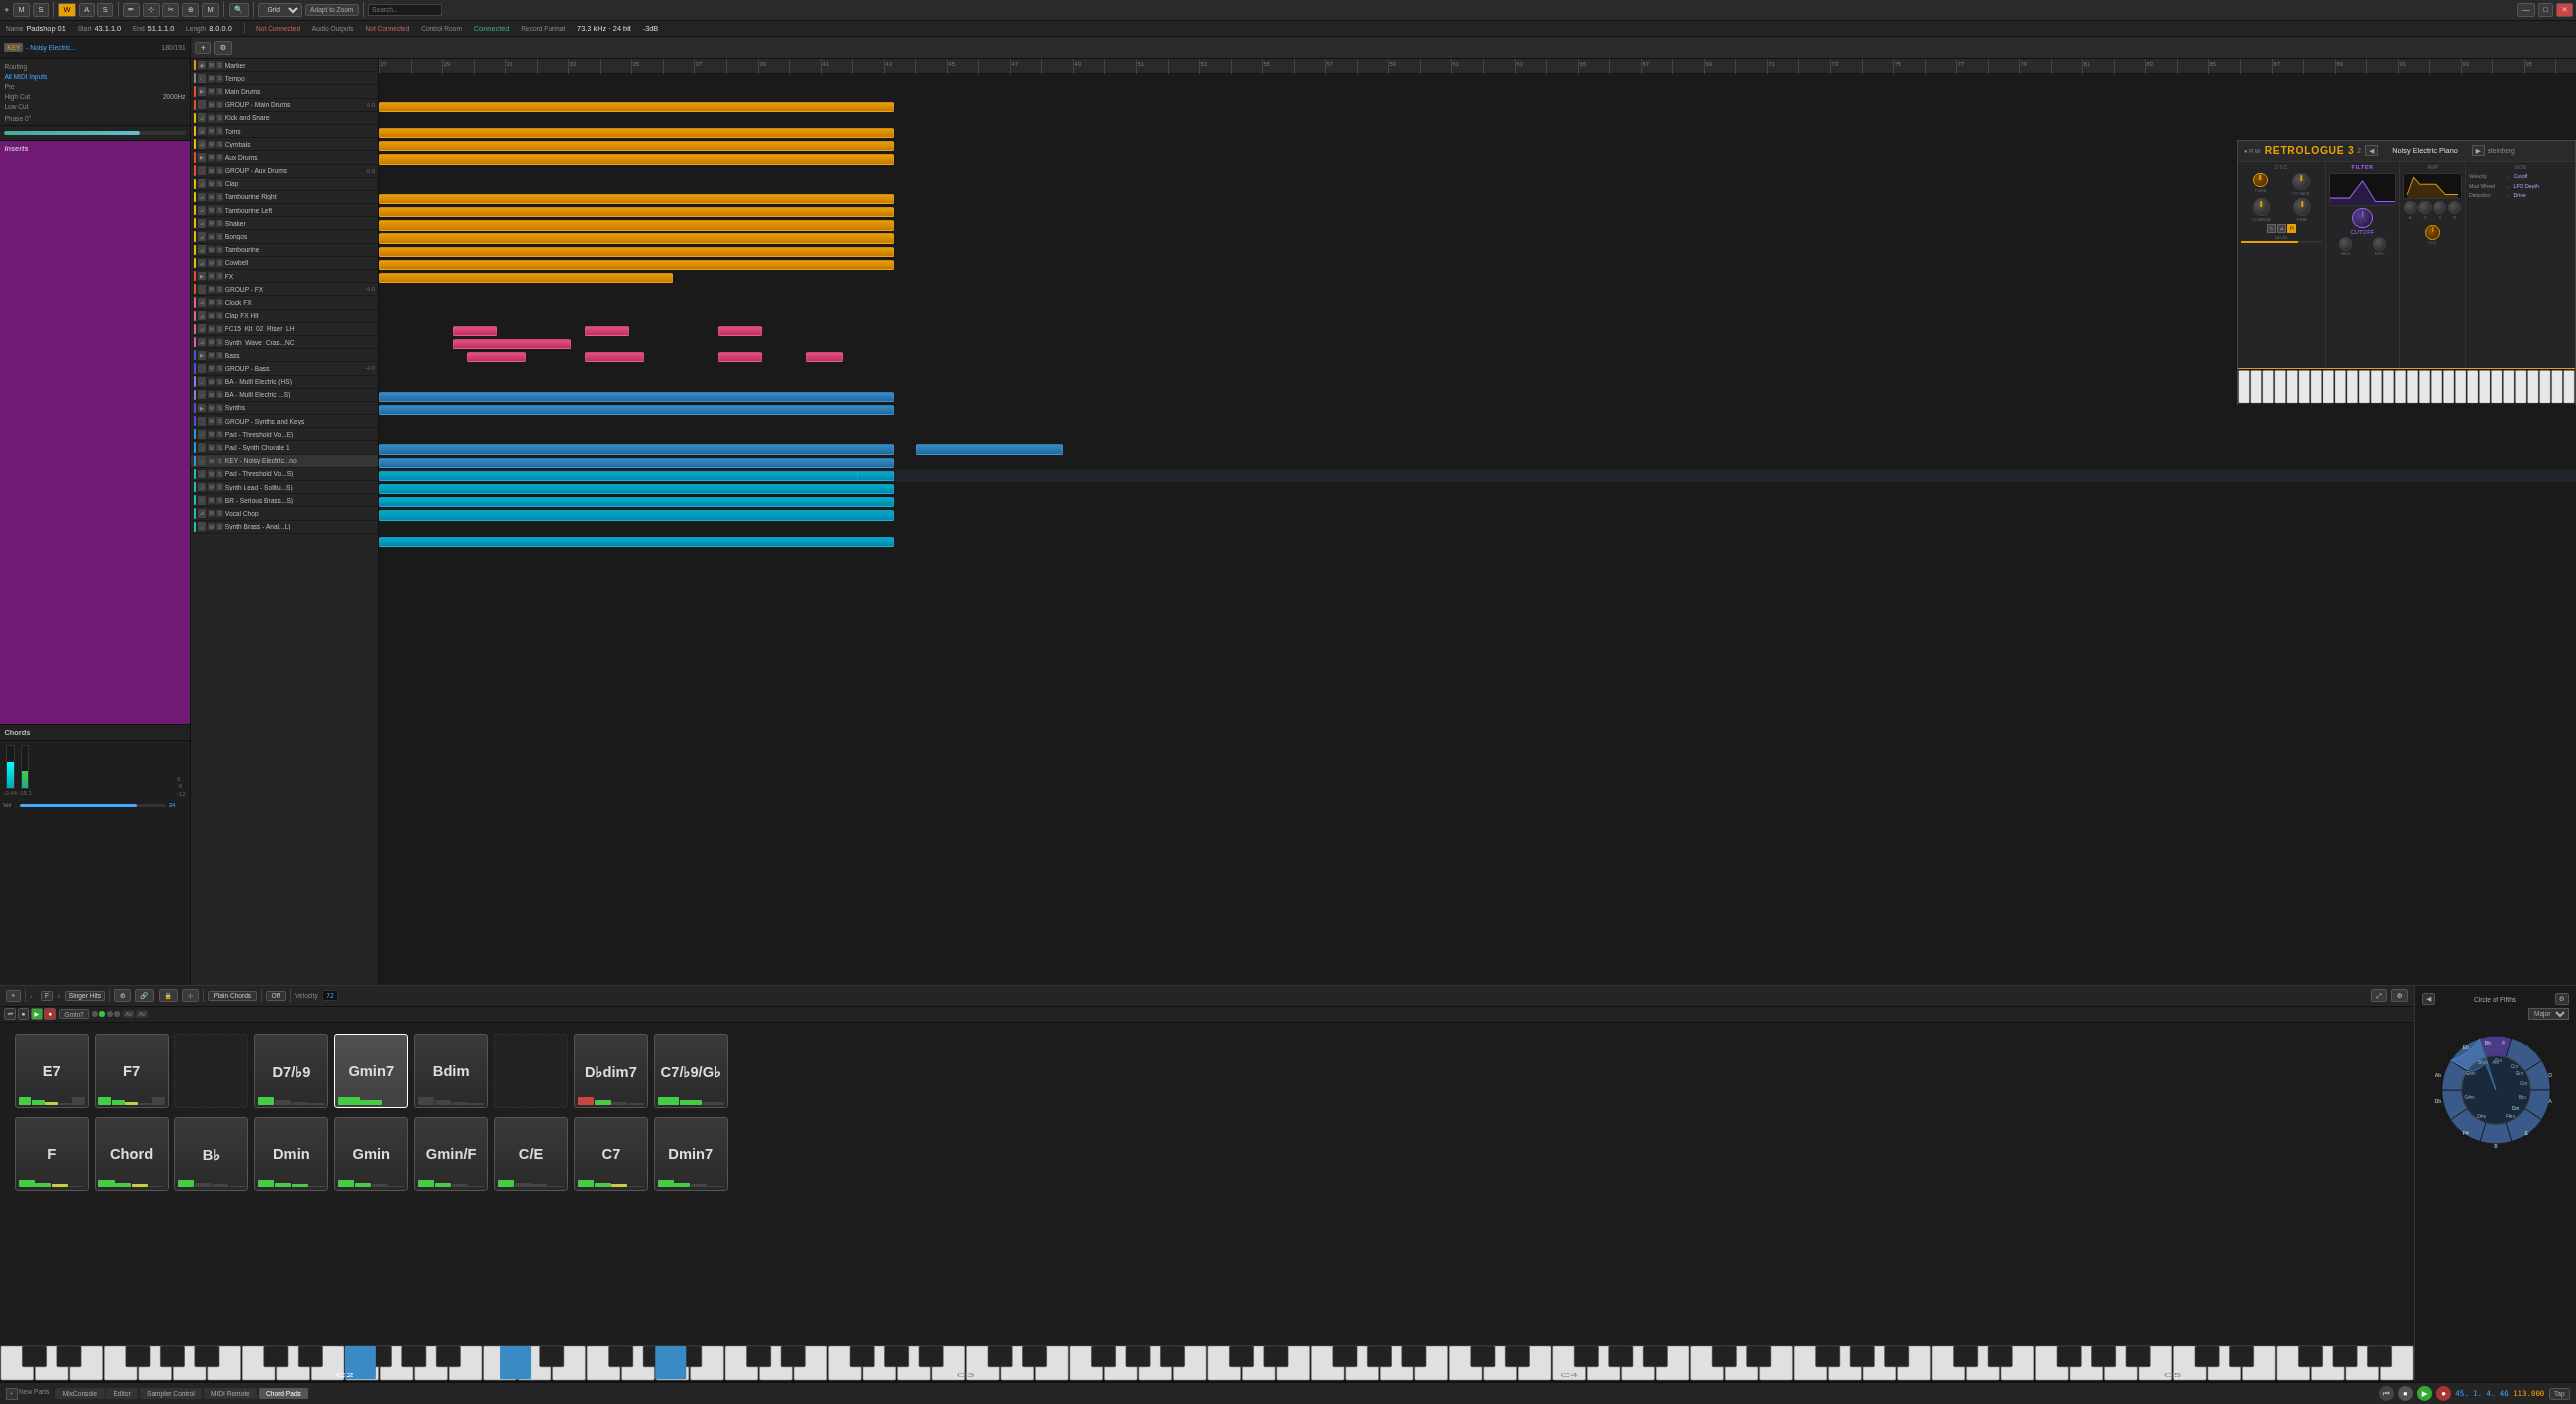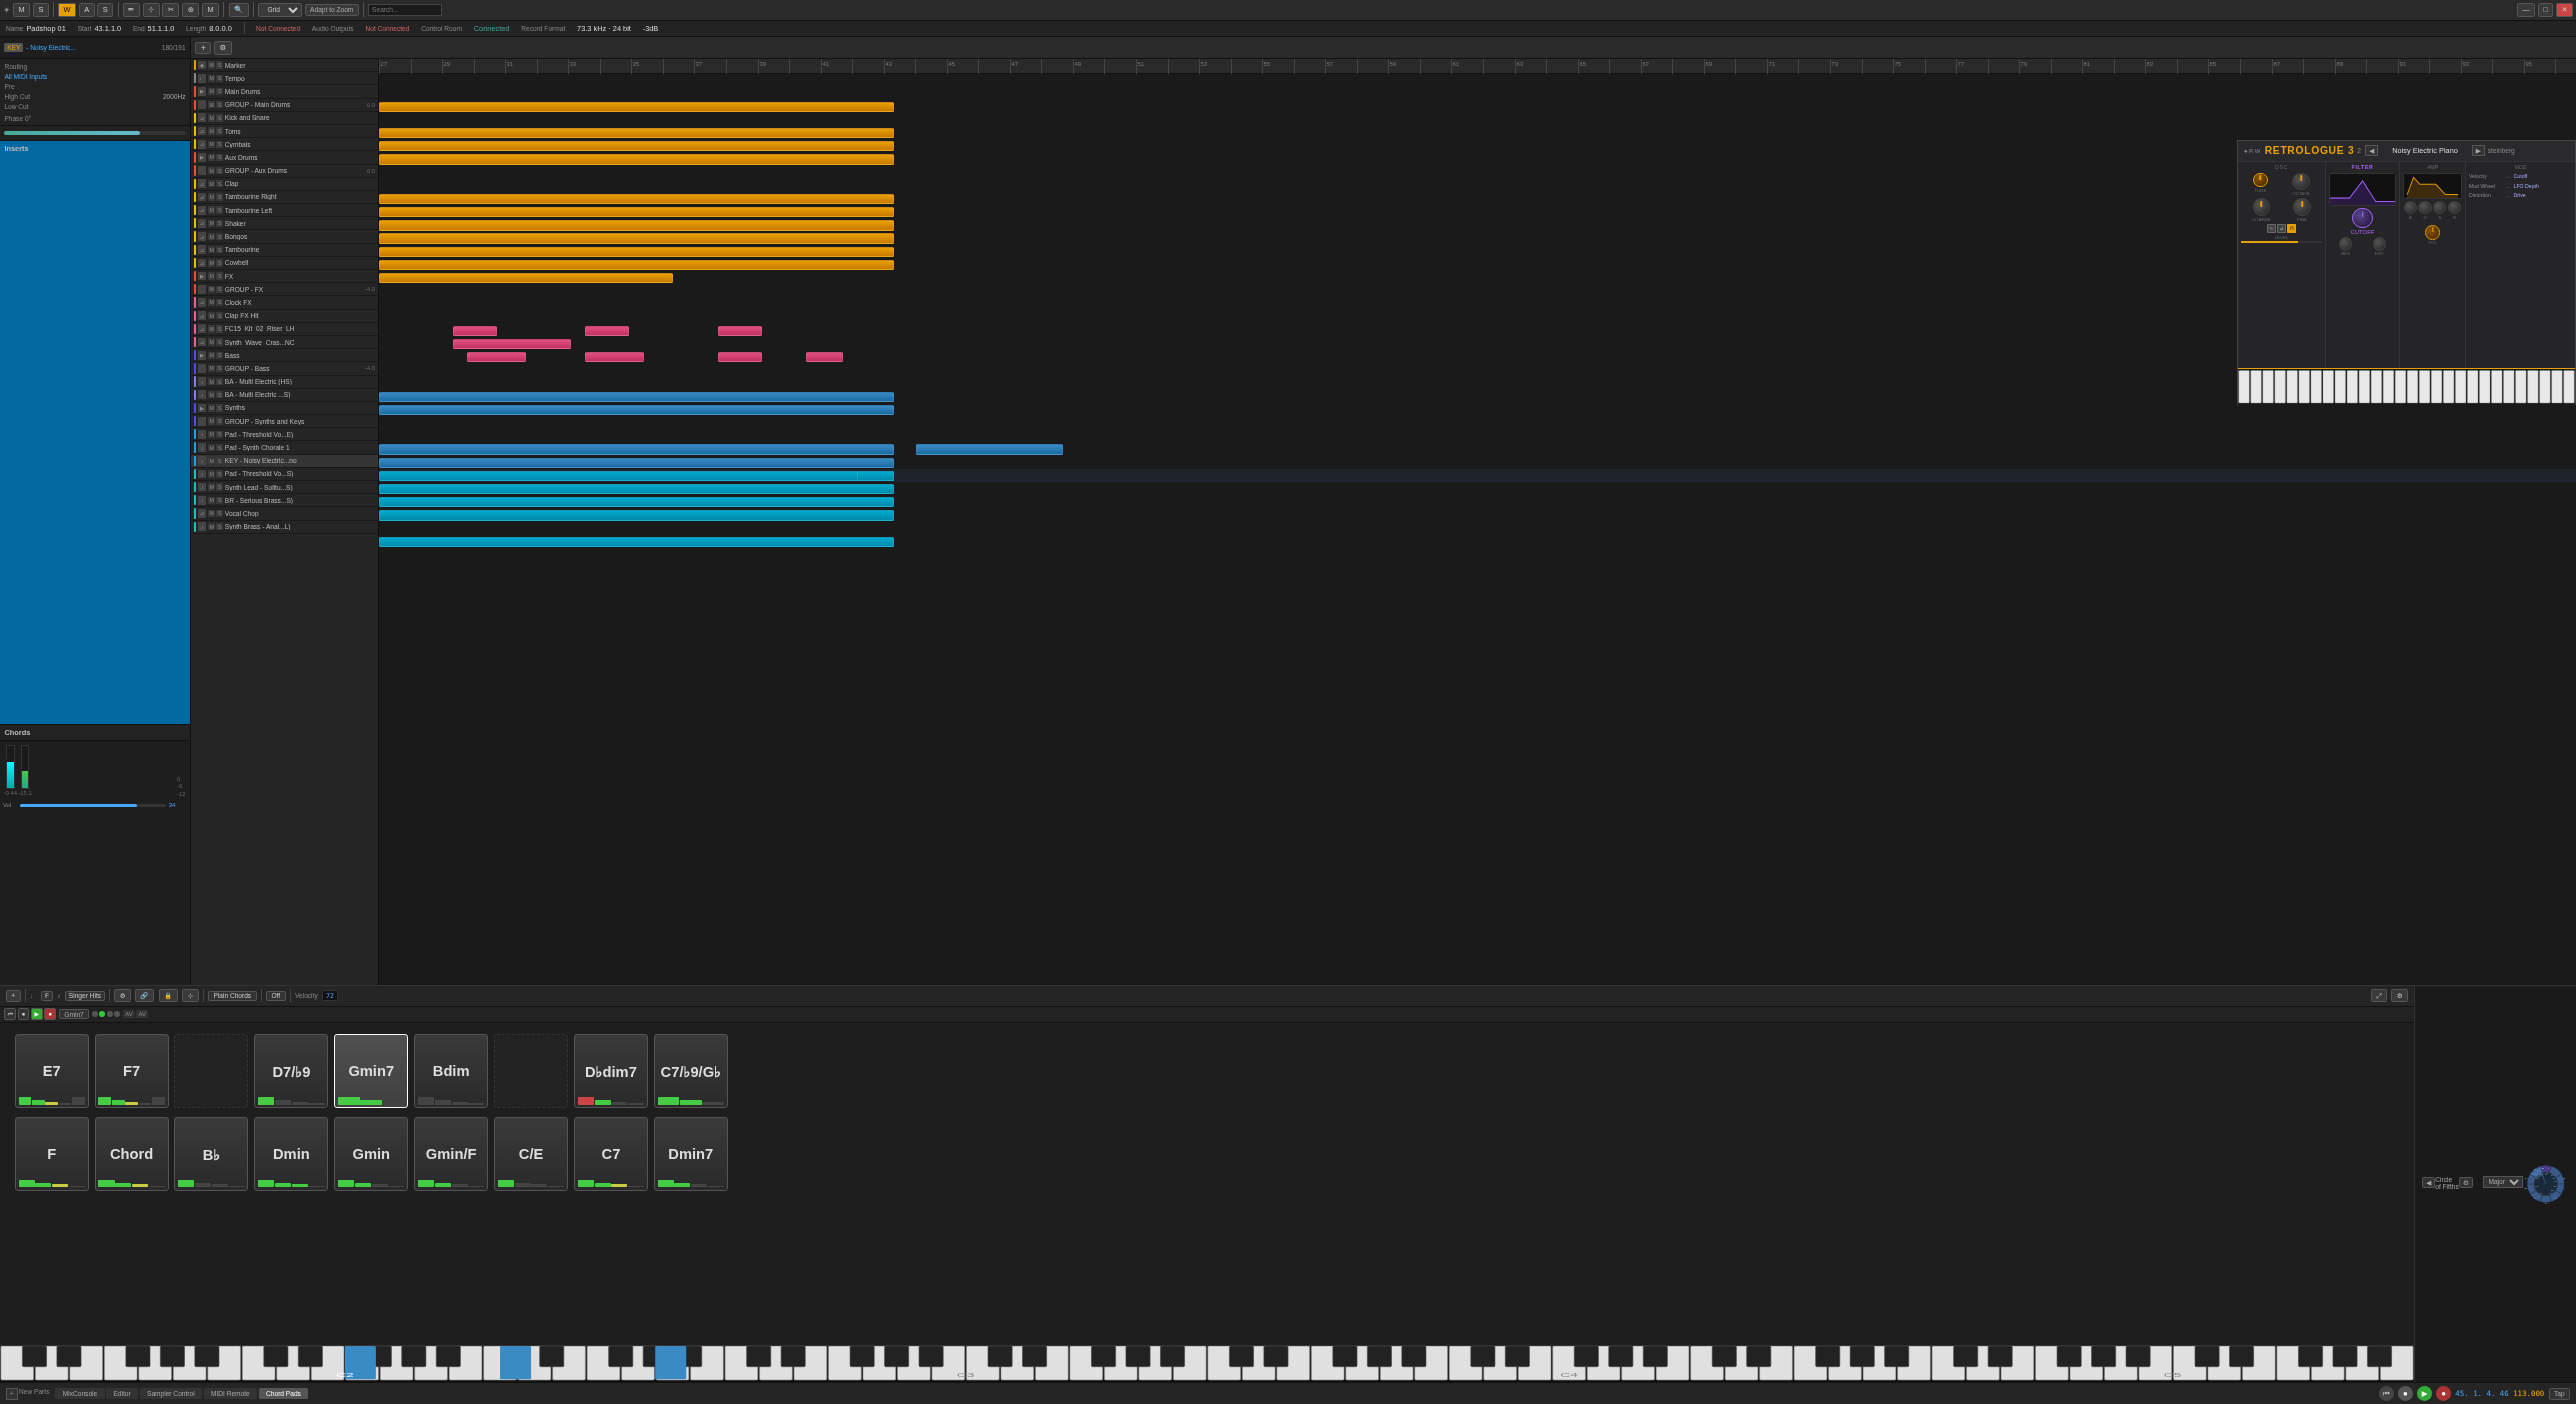--- a/index.html
+++ b/index.html
@@ -147,23 +147,24 @@
       position: relative;
     }
     .fader-fill {
       height: 100%;
       background: linear-gradient(90deg, #4a9, #6bc);
       border-radius: 2.2px;
     }
 
     #inserts-section {
       padding: 2.9px 4.4px;
-      background: #0369a1;
+      background: #701a75;
       border-bottom: 0.7px solid #111;
       flex: 1;
+      font-style: italic;
     }
     .inserts-header {
       display: flex;
       align-items: center;
       justify-content: space-between;
       margin-bottom: 2.9px;
     }
     .section-title { color: #bbb; font-size: 7.4px; font-weight: bold; }
 
     #sends-section {
@@ -489,20 +490,21 @@
       position: relative;
       overflow: hidden;
     }
 
     
     #circle-of-fifths-panel {
       width: 162px;
       background: #1a1a1a;
       border-left: 0.7px solid #333;
       display: flex;
+      flex-direction: column;
       align-items: center;
       padding: 7.4px;
     }
     #circle-of-fifths-svg {
       width: 132px;
       height: 132px;
     }
 
     
     #status-bar {

